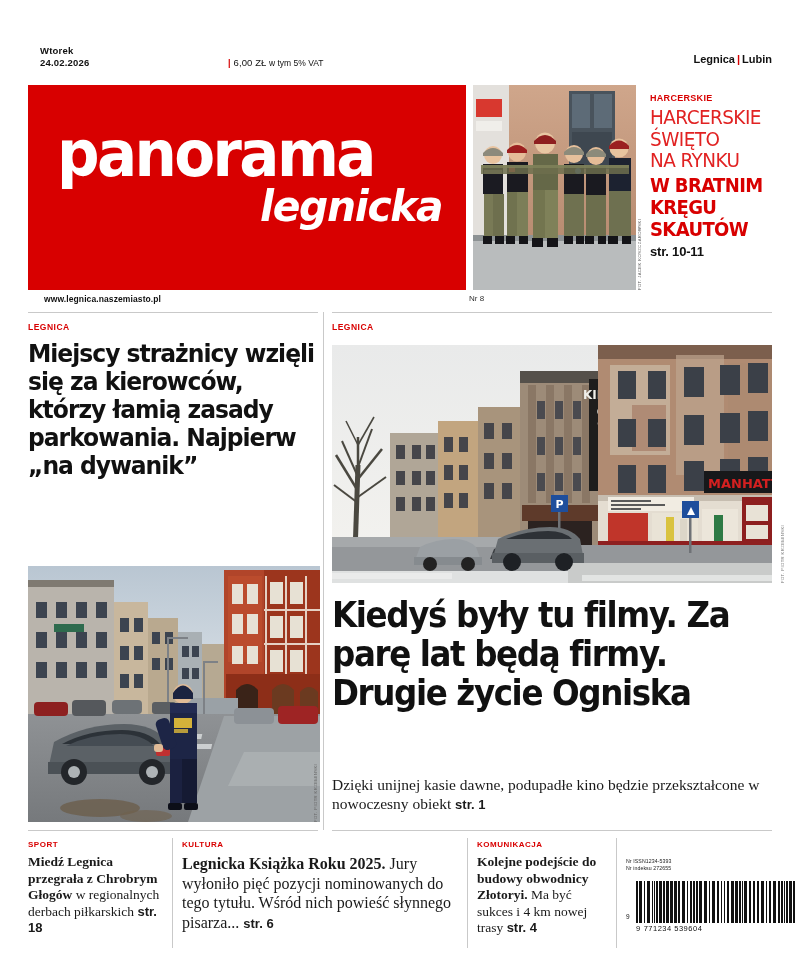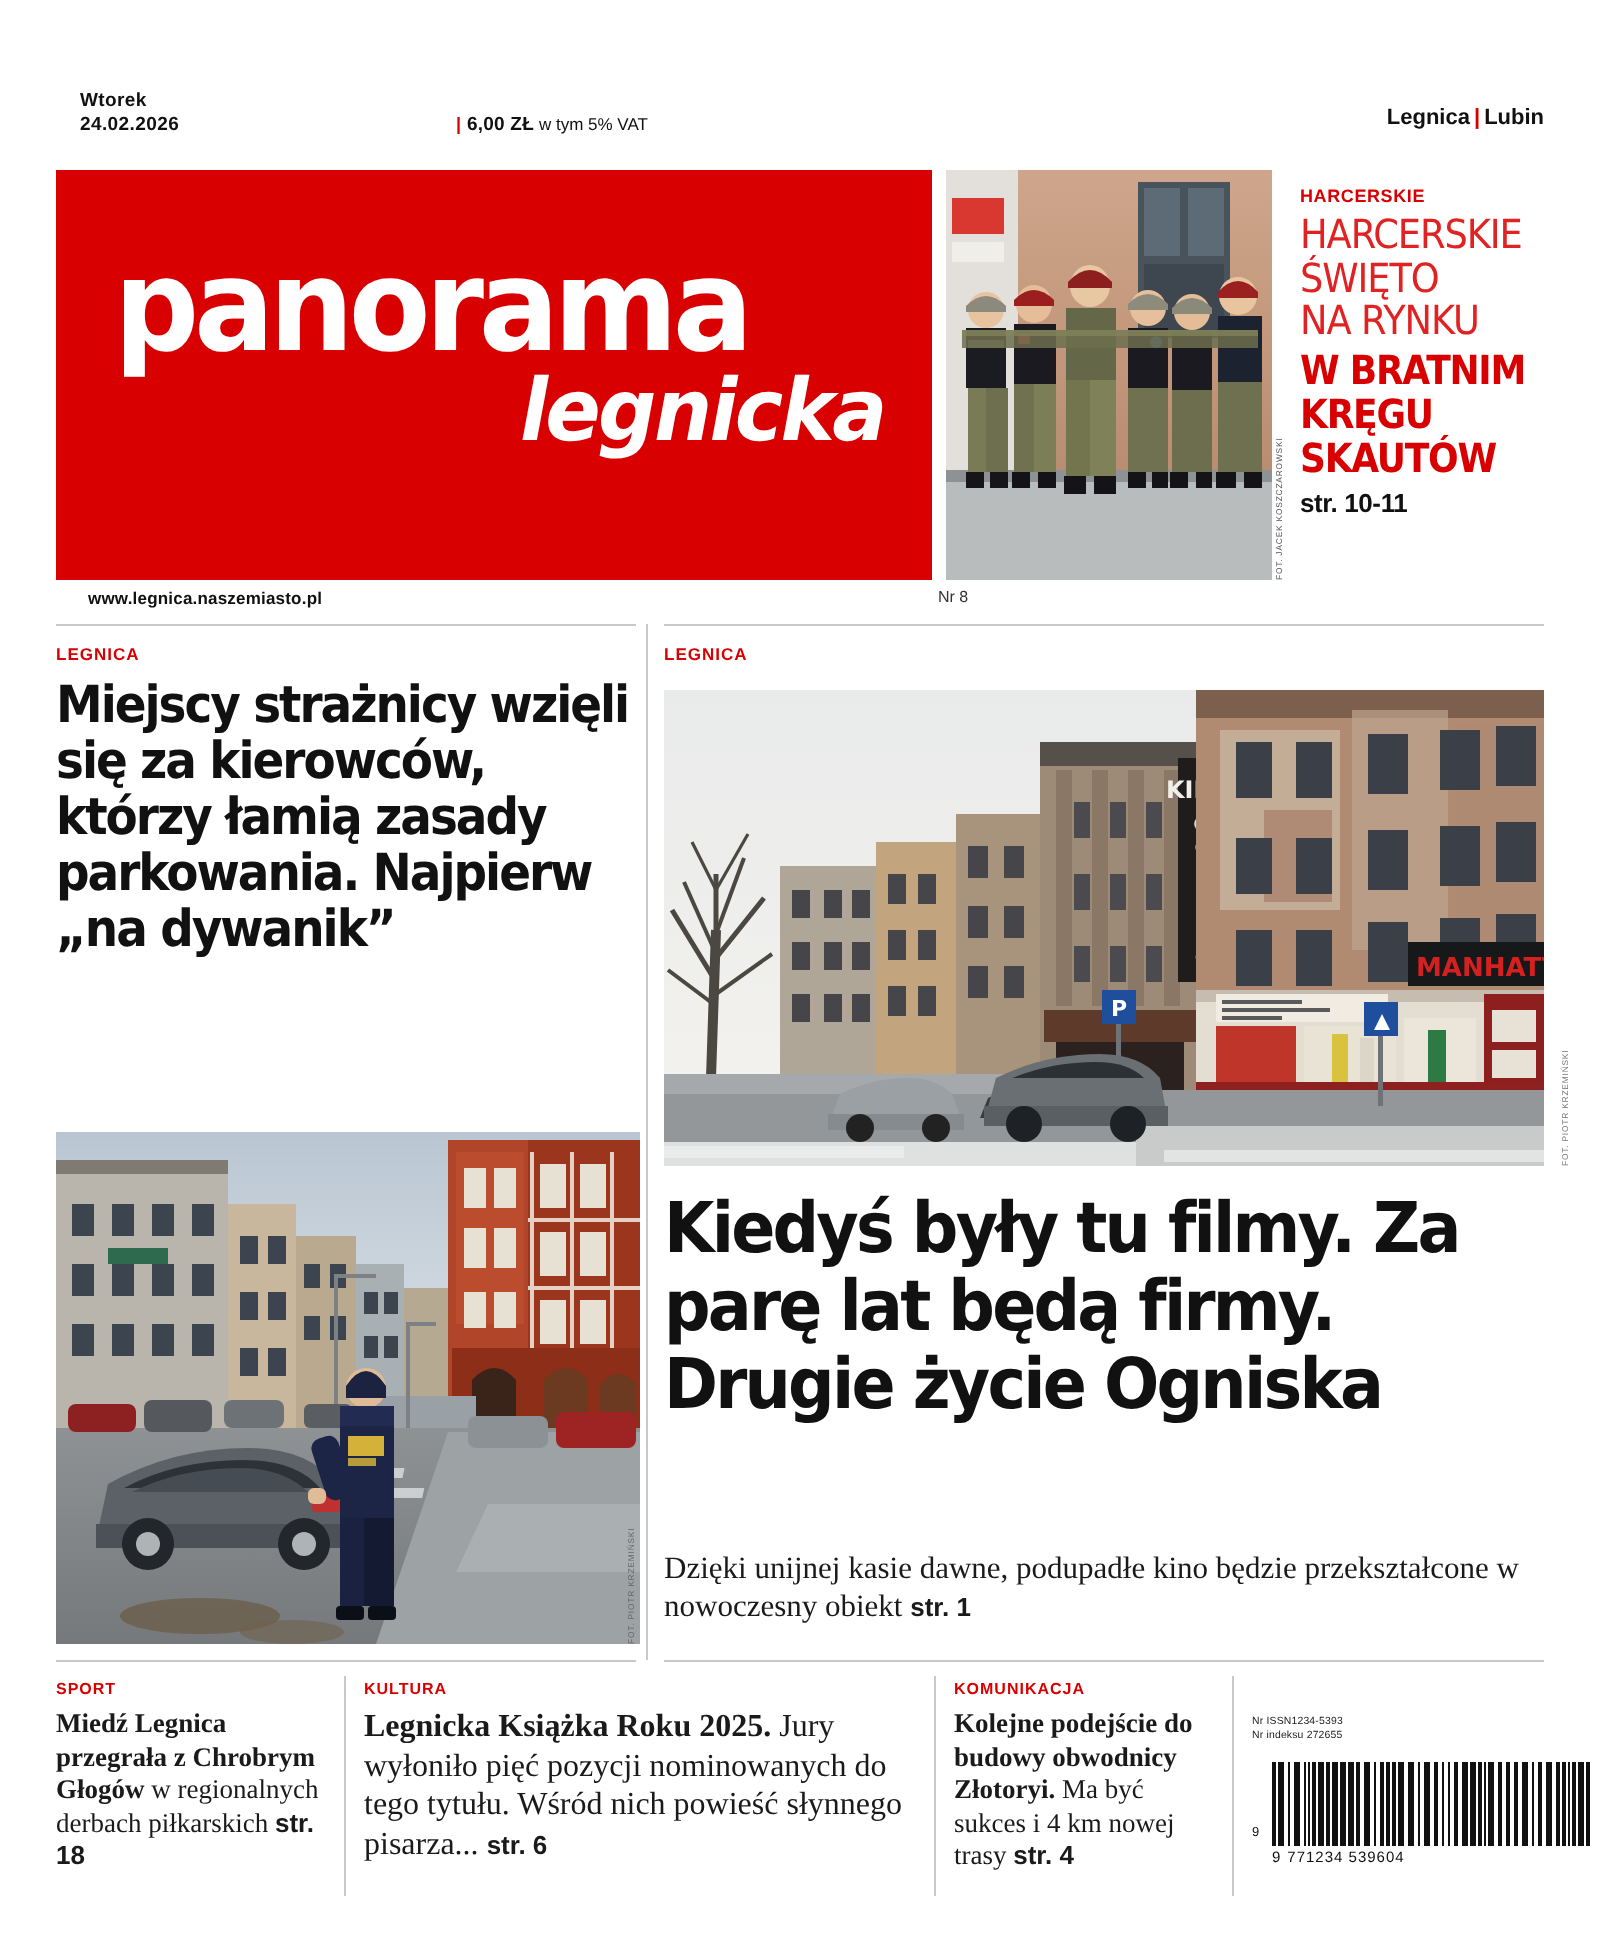--- a/index.html
+++ b/index.html
@@ -22,21 +22,21 @@
   .tb-date {
     position: absolute; left: 28px; top: 45px;
     font-size: 9.5px; font-weight: bold; line-height: 11.5px;
     color: #111; letter-spacing: 0.2px; margin-left: 12px;
   }
   .tb-price {
     position: absolute; left: 228px; top: 57px;
     font-size: 9px; color: #111; white-space: nowrap;
   }
   .tb-price .bar { color: #d60000; font-weight: bold; margin-right: 3px; }
-  .tb-price .amt { font-weight: bold; font-size: 9.5px; letter-spacing: .1px;}
+  .tb-price .amt { font-weight: normal; font-size: 9.5px; letter-spacing: .1px;}
   .tb-price .vat { font-weight: normal; font-size: 8.5px; }
   .tb-edition {
     position: absolute; right: 28px; top: 53px;
     font-size: 11px; font-weight: bold; color: #111; white-space: nowrap;
   }
   .tb-edition .sep { color: #d60000; font-weight: bold; margin: 0 2px; }
 
   
   .masthead {
     position: absolute; left: 28px; top: 85px;

